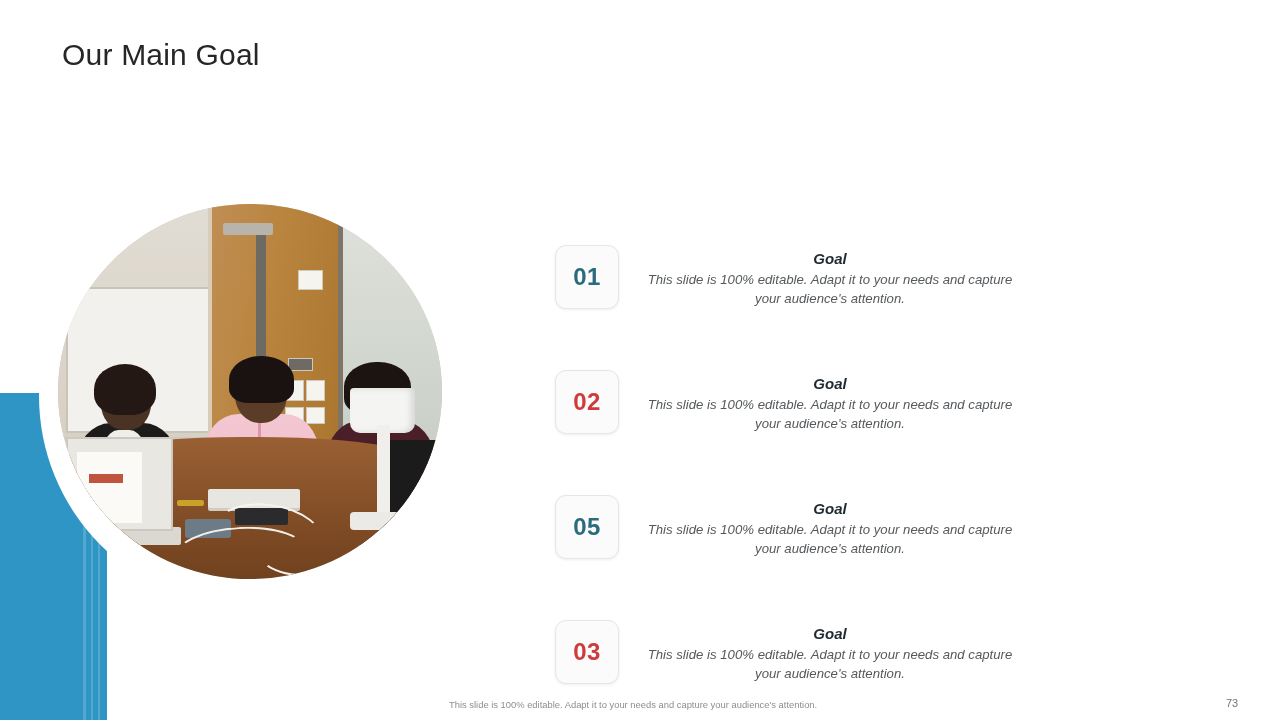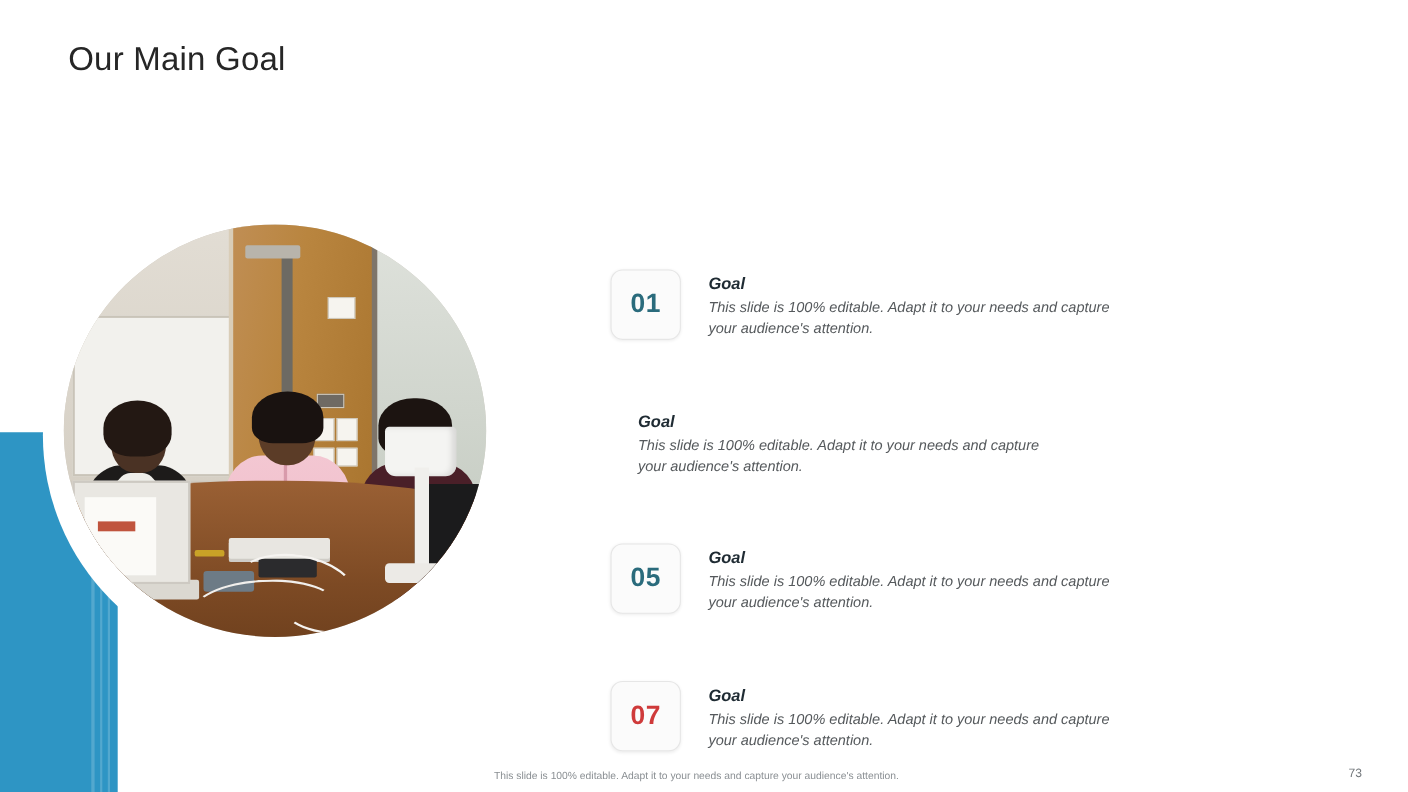--- a/index.html
+++ b/index.html
@@ -13,20 +13,21 @@
     font-family: "Liberation Sans", sans-serif;
     overflow: hidden;
     position: relative;
   }
 
   .slide {
     position: absolute;
     inset: 0;
     background: #ffffff;
     overflow: hidden;
+    text-align: center;
   }
 
   
   .deco-blue {
     position: absolute;
     left: -40px;
     top: 393px;
     width: 147px;
     height: 340px;
     background: #2e95c4;
@@ -395,39 +396,42 @@
       <div class="num-box">
         <span class="num num-teal">01</span>
       </div>
       <div class="goal-text">
         <div class="goal-title">Goal</div>
         <div class="goal-desc">This slide is 100% editable. Adapt it to your needs and capture your audience's attention.</div>
       </div>
     </div>
 
     <div class="goal-row">
+      <div class="num-box">
+        <span class="num num-red">02</span>
+      </div>
       <div class="goal-text">
         <div class="goal-title">Goal</div>
         <div class="goal-desc">This slide is 100% editable. Adapt it to your needs and capture your audience's attention.</div>
       </div>
     </div>
 
     <div class="goal-row">
       <div class="num-box">
         <span class="num num-teal">05</span>
       </div>
       <div class="goal-text">
         <div class="goal-title">Goal</div>
         <div class="goal-desc">This slide is 100% editable. Adapt it to your needs and capture your audience's attention.</div>
       </div>
     </div>
 
     <div class="goal-row">
       <div class="num-box">
-        <span class="num num-red">07</span>
+        <span class="num num-red">03</span>
       </div>
       <div class="goal-text">
         <div class="goal-title">Goal</div>
         <div class="goal-desc">This slide is 100% editable. Adapt it to your needs and capture your audience's attention.</div>
       </div>
     </div>
 
   </div>
 
   <div class="footer-note">This slide is 100% editable. Adapt it to your needs and capture your audience's attention.</div>

